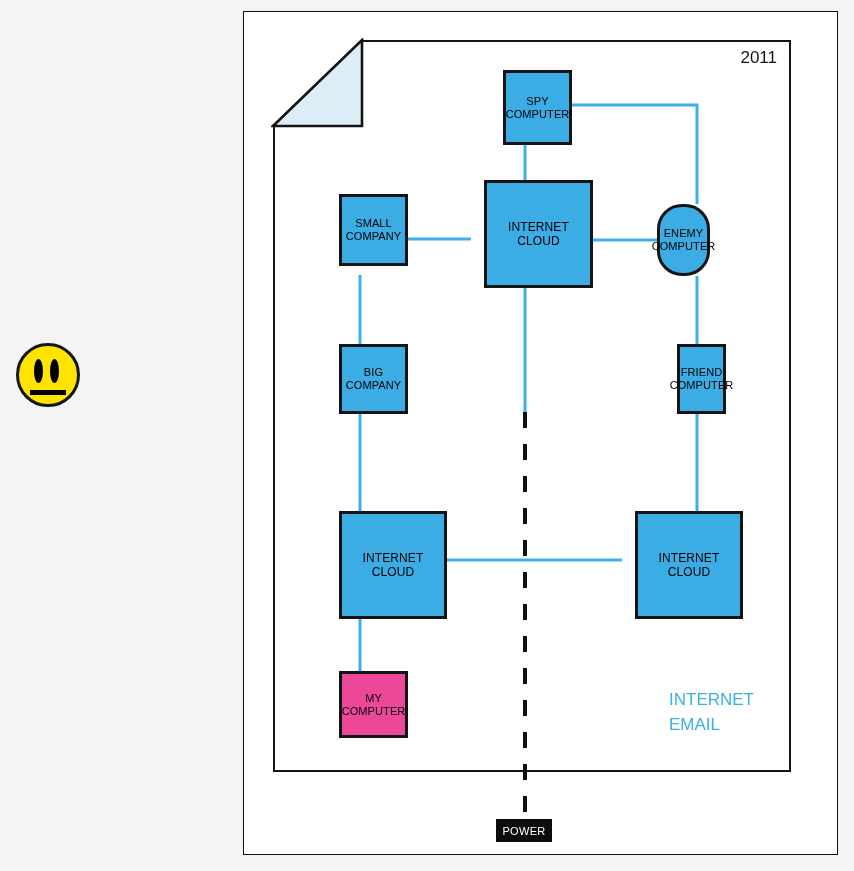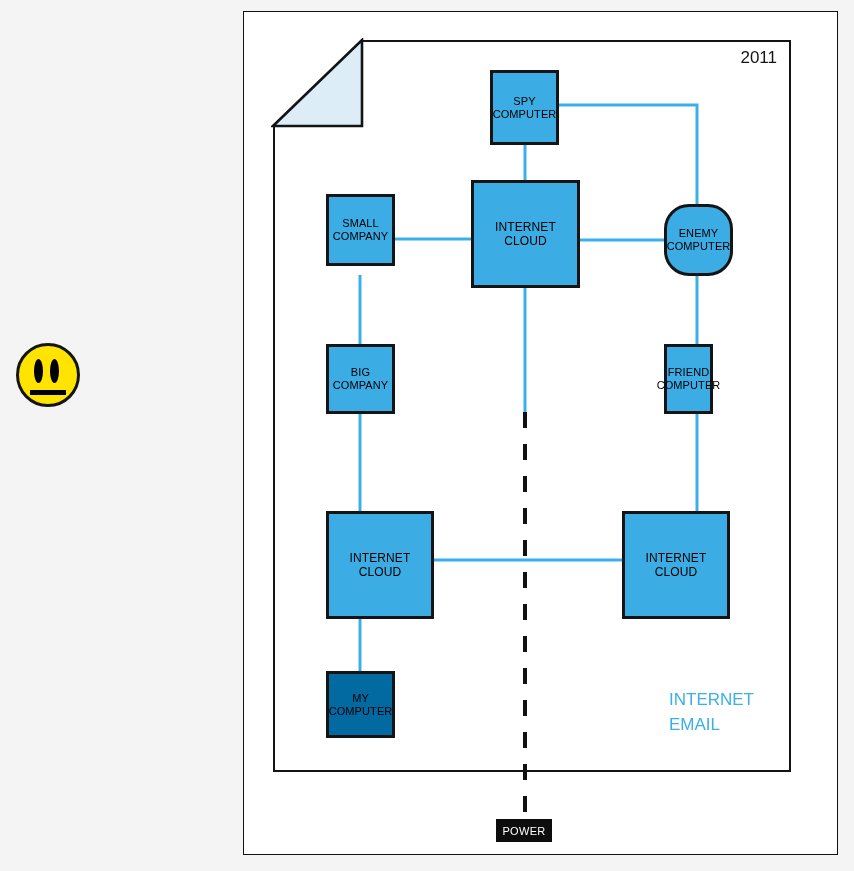--- a/index.html
+++ b/index.html
@@ -120,30 +120,31 @@
     background: #3bace4;
     border: 3px solid #141414;
     box-sizing: border-box;
     display: flex;
     align-items: center;
     justify-content: center;
     text-align: center;
     color: #000000;
     font-family: "Liberation Sans", sans-serif;
     line-height: 1.18;
+    margin-left: 13px;
   }
   .node .node-label {
     display: block;
     white-space: pre-line;
     font-size: 11px;
     letter-spacing: 0.1px;
   }
   .node.big .node-label { font-size: 12px; }
   .node.mine {
-    background: #0369a1;
+    background: #ec4899;
   }
 
   
   .year-label {
     position: absolute;
     right: 14px;
     top: 8px;
     font-size: 17px;
     color: #141414;
     font-family: "Liberation Sans", sans-serif;
@@ -236,21 +237,21 @@
   <div class="node big" style="left:471px; top:180px; width:109px; height:108px;">
     <span class="node-label">INTERNET
 CLOUD</span>
   </div>
 
   <div class="node" style="left:326px; top:194px; width:69px; height:72px;">
     <span class="node-label">SMALL
 COMPANY</span>
   </div>
 
-  <div class="node" style="left:664px; top:204px; width:69px; height:72px;border-radius:25px;">
+  <div class="node" style="left:644px; top:204px; width:53px; height:72px;border-radius:25px;">
     <span class="node-label">ENEMY
 COMPUTER</span>
   </div>
 
   <div class="node" style="left:326px; top:344px; width:69px; height:70px;align-items:center;">
     <span class="node-label">BIG
 COMPANY</span>
   </div>
 
   <div class="node" style="left:664px; top:344px; width:49px; height:70px;">

